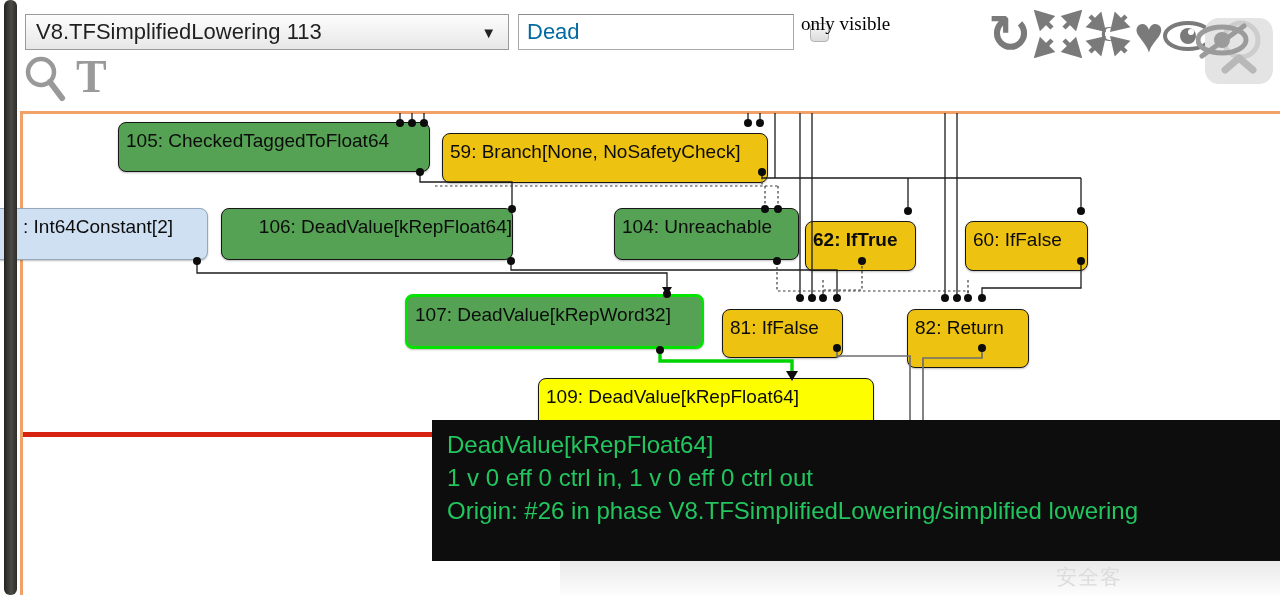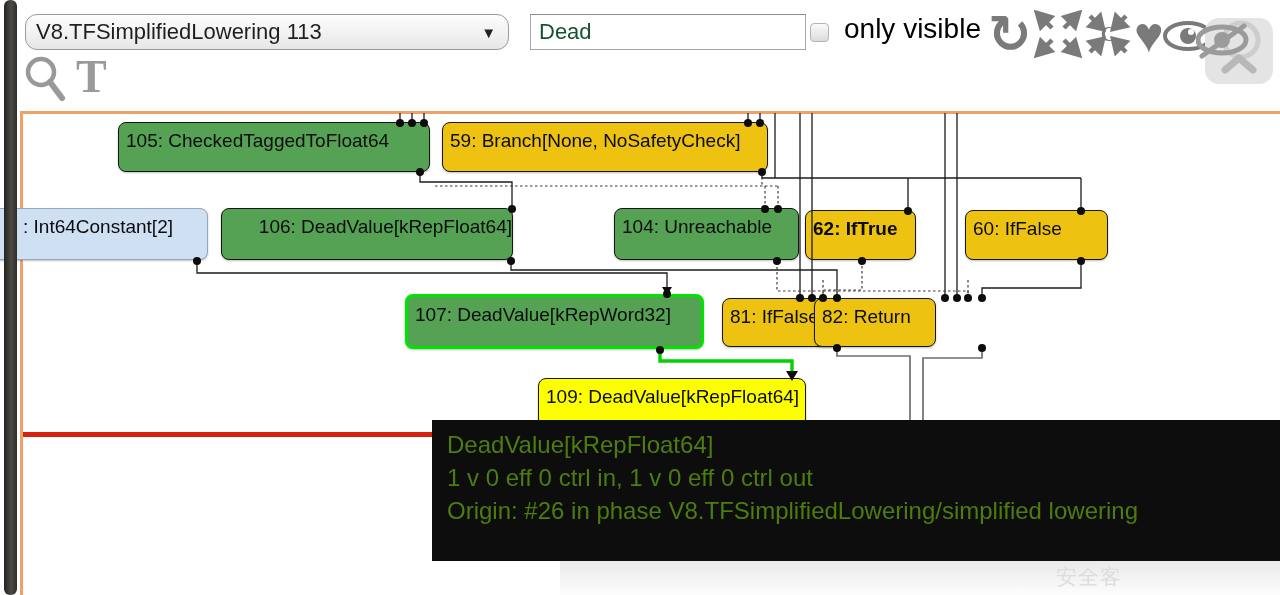--- a/index.html
+++ b/index.html
@@ -3,56 +3,56 @@
 <meta charset="utf-8">
 <style>
   html,body{margin:0;padding:0;background:#ffffff;}
   #app{position:relative;width:1280px;height:595px;overflow:hidden;background:#fff;
        font-family:"Liberation Sans","DejaVu Sans",sans-serif;}
   
   .side-bar{position:absolute;left:4px;top:0;width:13px;height:595px;border-radius:6px;
     background:linear-gradient(90deg,#23221f 0%,#4d4b46 55%,#2e2d2a 100%);}
   
   .phase-select{position:absolute;left:25px;top:14px;width:484px;height:36px;box-sizing:border-box;
-    border:1px solid #9a9a9a;border-radius:12px;background:linear-gradient(#fdfdfd,#e7e7e7);
+    border:1px solid #9a9a9a;border-radius:0;background:linear-gradient(#fdfdfd,#e7e7e7);
     font-size:22px;color:#1f1f1f;line-height:34px;padding-left:10px;cursor:pointer;}
   .phase-select .caret{position:absolute;right:12px;top:0;line-height:36px;font-size:15px;color:#222;}
   .search-input{position:absolute;left:518px;top:14px;width:276px;height:36px;box-sizing:border-box;
-    border:1px solid #a8a8a8;border-top-color:#8d8d8d;font-size:22px;color:#14532d;padding:0 8px;
-    font-family:"Liberation Sans","DejaVu Sans",sans-serif;outline:none;background:#fff;margin-left:12px;}
+    border:1px solid #a8a8a8;border-top-color:#8d8d8d;font-size:22px;color:#0369a1;padding:0 8px;
+    font-family:"Liberation Sans","DejaVu Sans",sans-serif;outline:none;background:#fff;}
   .only-visible-box{position:absolute;left:810px;top:23px;width:19px;height:19px;box-sizing:border-box;
     border:1px solid #b3b3b3;border-radius:4px;background:linear-gradient(#fafafa,#dcdcdc);cursor:pointer;}
-  .only-visible-label{position:absolute;left:844px;top:13px;font-family:Liberation Sans, sans-serif;
-    font-size:28px;color:#000;}
+  .only-visible-label{position:absolute;left:801px;top:13px;font-family:Liberation Serif, serif;
+    font-size:19px;color:#000;}
   .tbicon{position:absolute;color:#7a7a7a;cursor:pointer;}
   .refresh-icon{left:988px;top:4px;font-size:52px;font-weight:bold;}
   .heart-icon{left:1134px;top:6px;font-size:50px;}
   .widget-btn{position:absolute;left:1205px;top:18px;width:68px;height:66px;border-radius:14px;
     background:#e4e4e4;cursor:pointer;}
   .search-mag{position:absolute;left:22px;top:54px;cursor:pointer;}
   .type-t{position:absolute;left:76px;top:50px;font-family:"Liberation Serif","DejaVu Serif",serif;
     font-weight:bold;font-size:46px;color:#9a9a9a;cursor:pointer;}
   
   .pane-top{position:absolute;left:20px;top:111px;width:1260px;height:3px;background:#f0a168;}
   .pane-left{position:absolute;left:20px;top:111px;width:3px;height:484px;background:#f0a168;}
   .red-line{position:absolute;left:23px;top:432px;width:409px;height:5px;background:#d62310;}
   
   .node{position:absolute;box-sizing:border-box;border:1.4px solid #161616;border-radius:8px;
     font-size:19px;color:#0c0c0c;padding:7px 0 0 7px;cursor:pointer;
     box-shadow:0 1px 2px rgba(0,0,0,0.25);}
   .n-green{background:#55a254;}
-  .n-gold{background:#edc211;}
+  .n-gold{background:#edc211;margin-top:11px;}
   .n-blue{background:#cfe0f3;border-color:#93a8bd;}
   .n-sel{background:#55a254;border:3px solid #00e400;margin-left:32px;}
   .n-hot{background:#fdff00;}
   
   .edges{position:absolute;left:0;top:0;pointer-events:none;}
   
   .tooltip{position:absolute;left:432px;top:420px;width:848px;height:141px;box-sizing:border-box;
-    background:#0d0d0d;color:#4d7c0f;padding:8px 0 0 15px;font-size:24px;line-height:33px;}
+    background:#0d0d0d;color:#22c55e;padding:8px 0 0 15px;font-size:24px;line-height:33px;}
   
   .bottom-band{position:absolute;left:560px;top:561px;width:720px;height:34px;
     background:linear-gradient(#e9e9e9,#fdfdfd);}
   .watermark{position:absolute;left:1056px;top:563px;font-size:21px;color:#dcdcdc;letter-spacing:1px;}
 </style>
 </head>
 <body>
 
 <div id="app">
 
@@ -123,27 +123,27 @@
   <div class="pane-left"></div>
   <div class="red-line"></div>
 
   <div class="node n-green" style="left:118px;top:122px;width:312px;height:50px;">105: CheckedTaggedToFloat64</div>
   <div class="node n-gold" style="left:442px;top:122px;width:326px;height:50px;">59: Branch[None, NoSafetyCheck]</div>
 
   <div class="node n-blue" style="left:-28px;top:208px;width:236px;height:52px;padding-left:50px;">: Int64Constant[2]</div>
   <div class="node n-green" style="left:221px;top:208px;width:292px;height:52px;text-align:right;">106: DeadValue[kRepFloat64]</div>
   <div class="node n-green" style="left:599px;top:208px;width:185px;height:52px;margin-left:15px;">104: Unreachable</div>
   <div class="node n-gold" style="left:805px;top:210px;width:111px;height:50px;font-weight:bold;">62: IfTrue</div>
-  <div class="node n-gold" style="left:965px;top:210px;width:143px;height:50px;">60: IfFalse</div>
+  <div class="node n-gold" style="left:965px;top:210px;width:123px;height:50px;">60: IfFalse</div>
 
   <div class="node n-sel" style="left:373px;top:294px;width:299px;height:55px;">107: DeadValue[kRepWord32]</div>
   <div class="node n-gold" style="left:722px;top:298px;width:121px;height:49px;">81: IfFalse</div>
-  <div class="node n-gold" style="left:814px;top:298px;width:122px;height:49px;">82: Return</div>
-
-  <div class="node n-hot" style="left:538px;top:378px;width:268px;height:52px;">109: DeadValue[kRepFloat64]</div>
+  <div class="node n-gold" style="left:907px;top:298px;width:122px;height:59px;">82: Return</div>
+
+  <div class="node n-hot" style="left:538px;top:378px;width:336px;height:52px;">109: DeadValue[kRepFloat64]</div>
 
   <svg class="edges" width="1280" height="595" viewBox="0 0 1280 595">
     <g stroke="#1c1c1c" stroke-width="1.3" fill="none">
       <path d="M400,122 V113 M412,122 V113 M424,122 V113"></path>
       <path d="M748,122 V113 M760,122 V113"></path>
       <path d="M800,113 V297 M812,113 V297"></path>
       <path d="M945,113 V297 M957,113 V297"></path>
       <path d="M775,113 V178"></path>
       <path d="M762,172 V178 H1081"></path>
       <path d="M908,178 V210 M1081,178 V210"></path>

